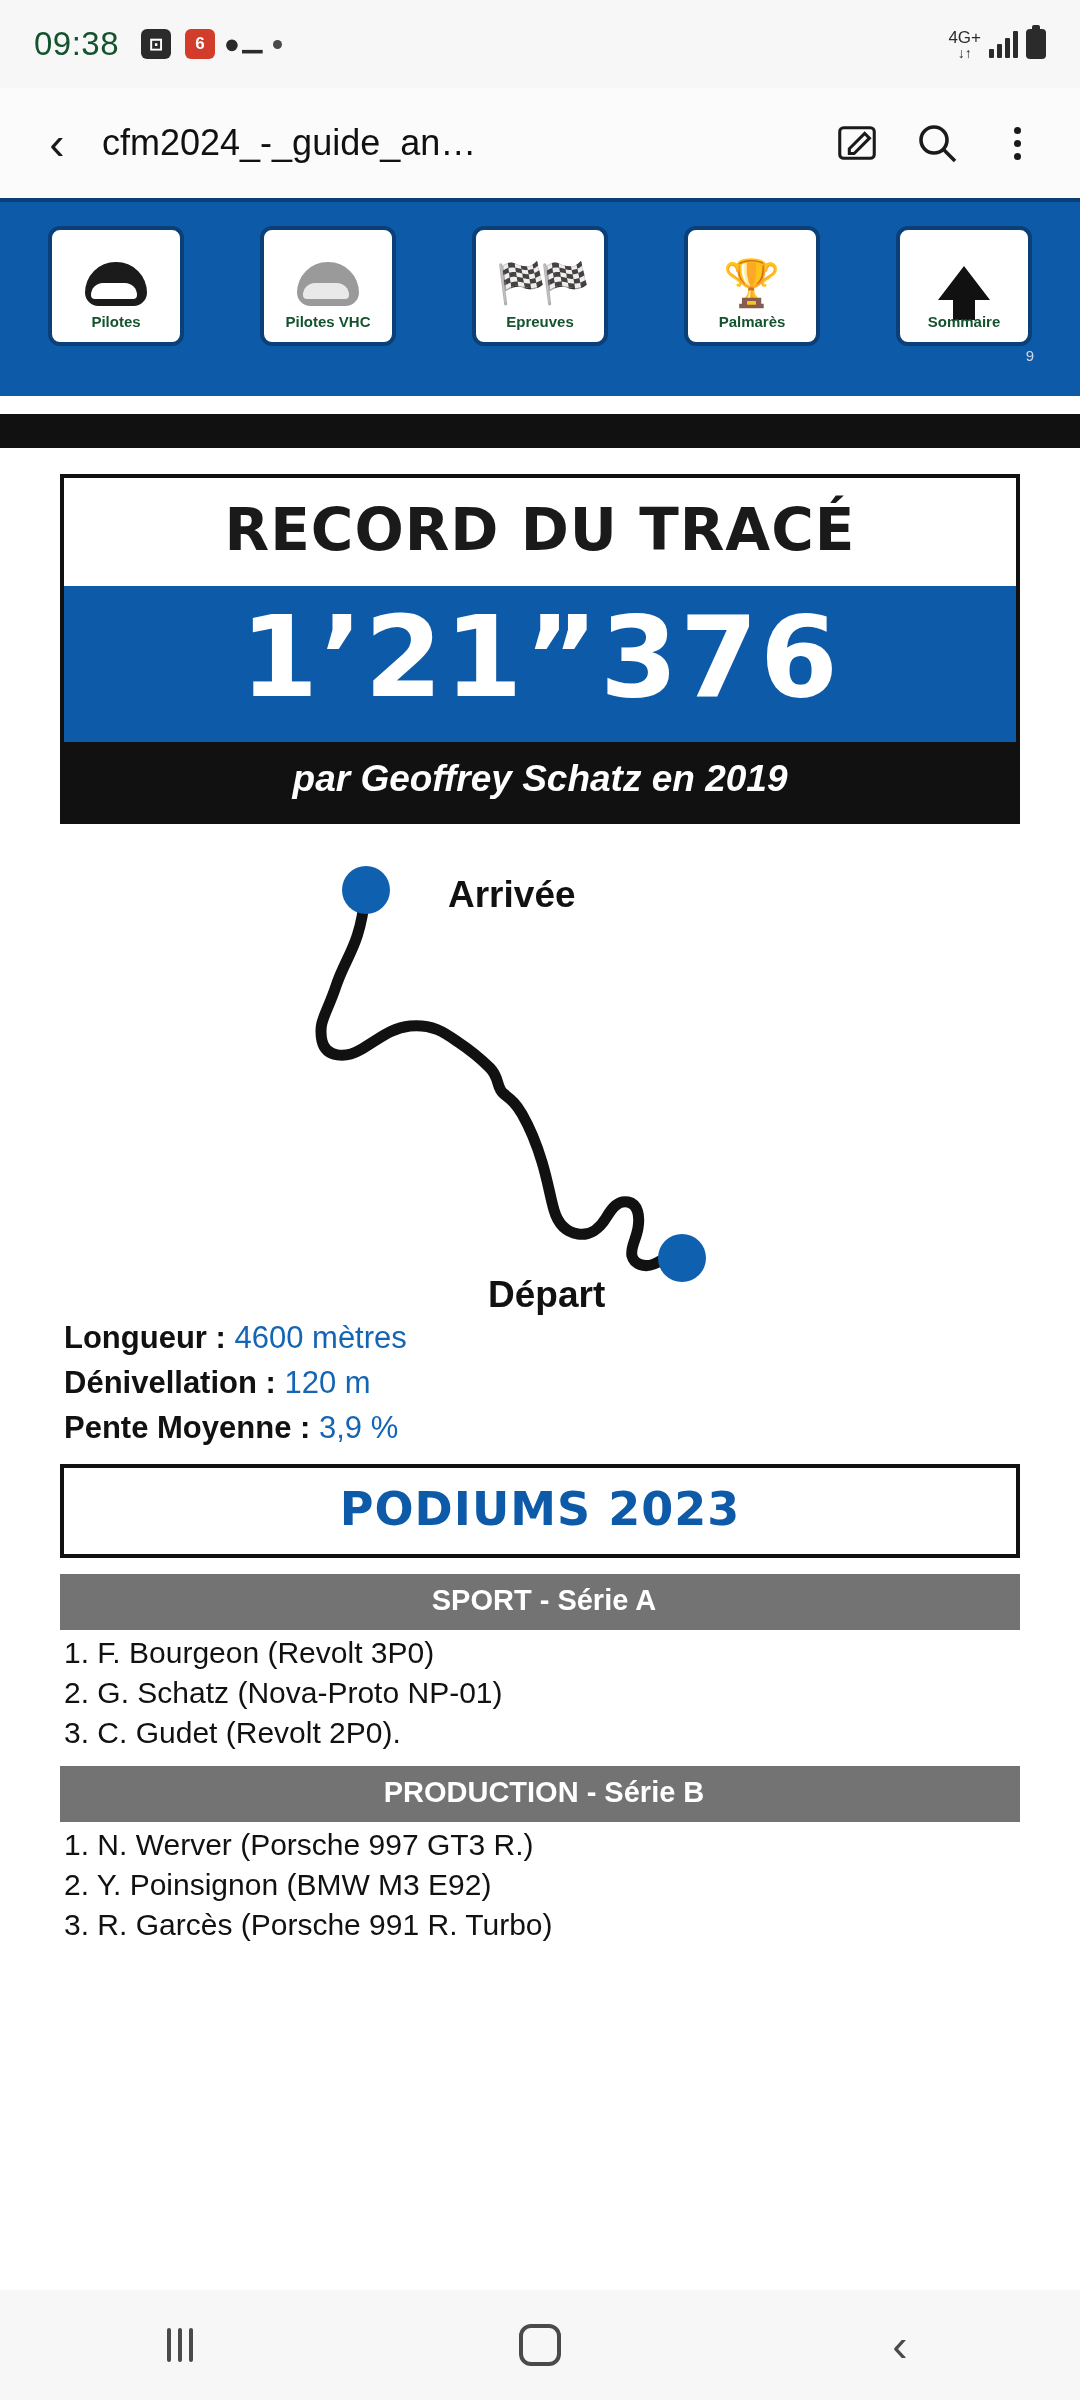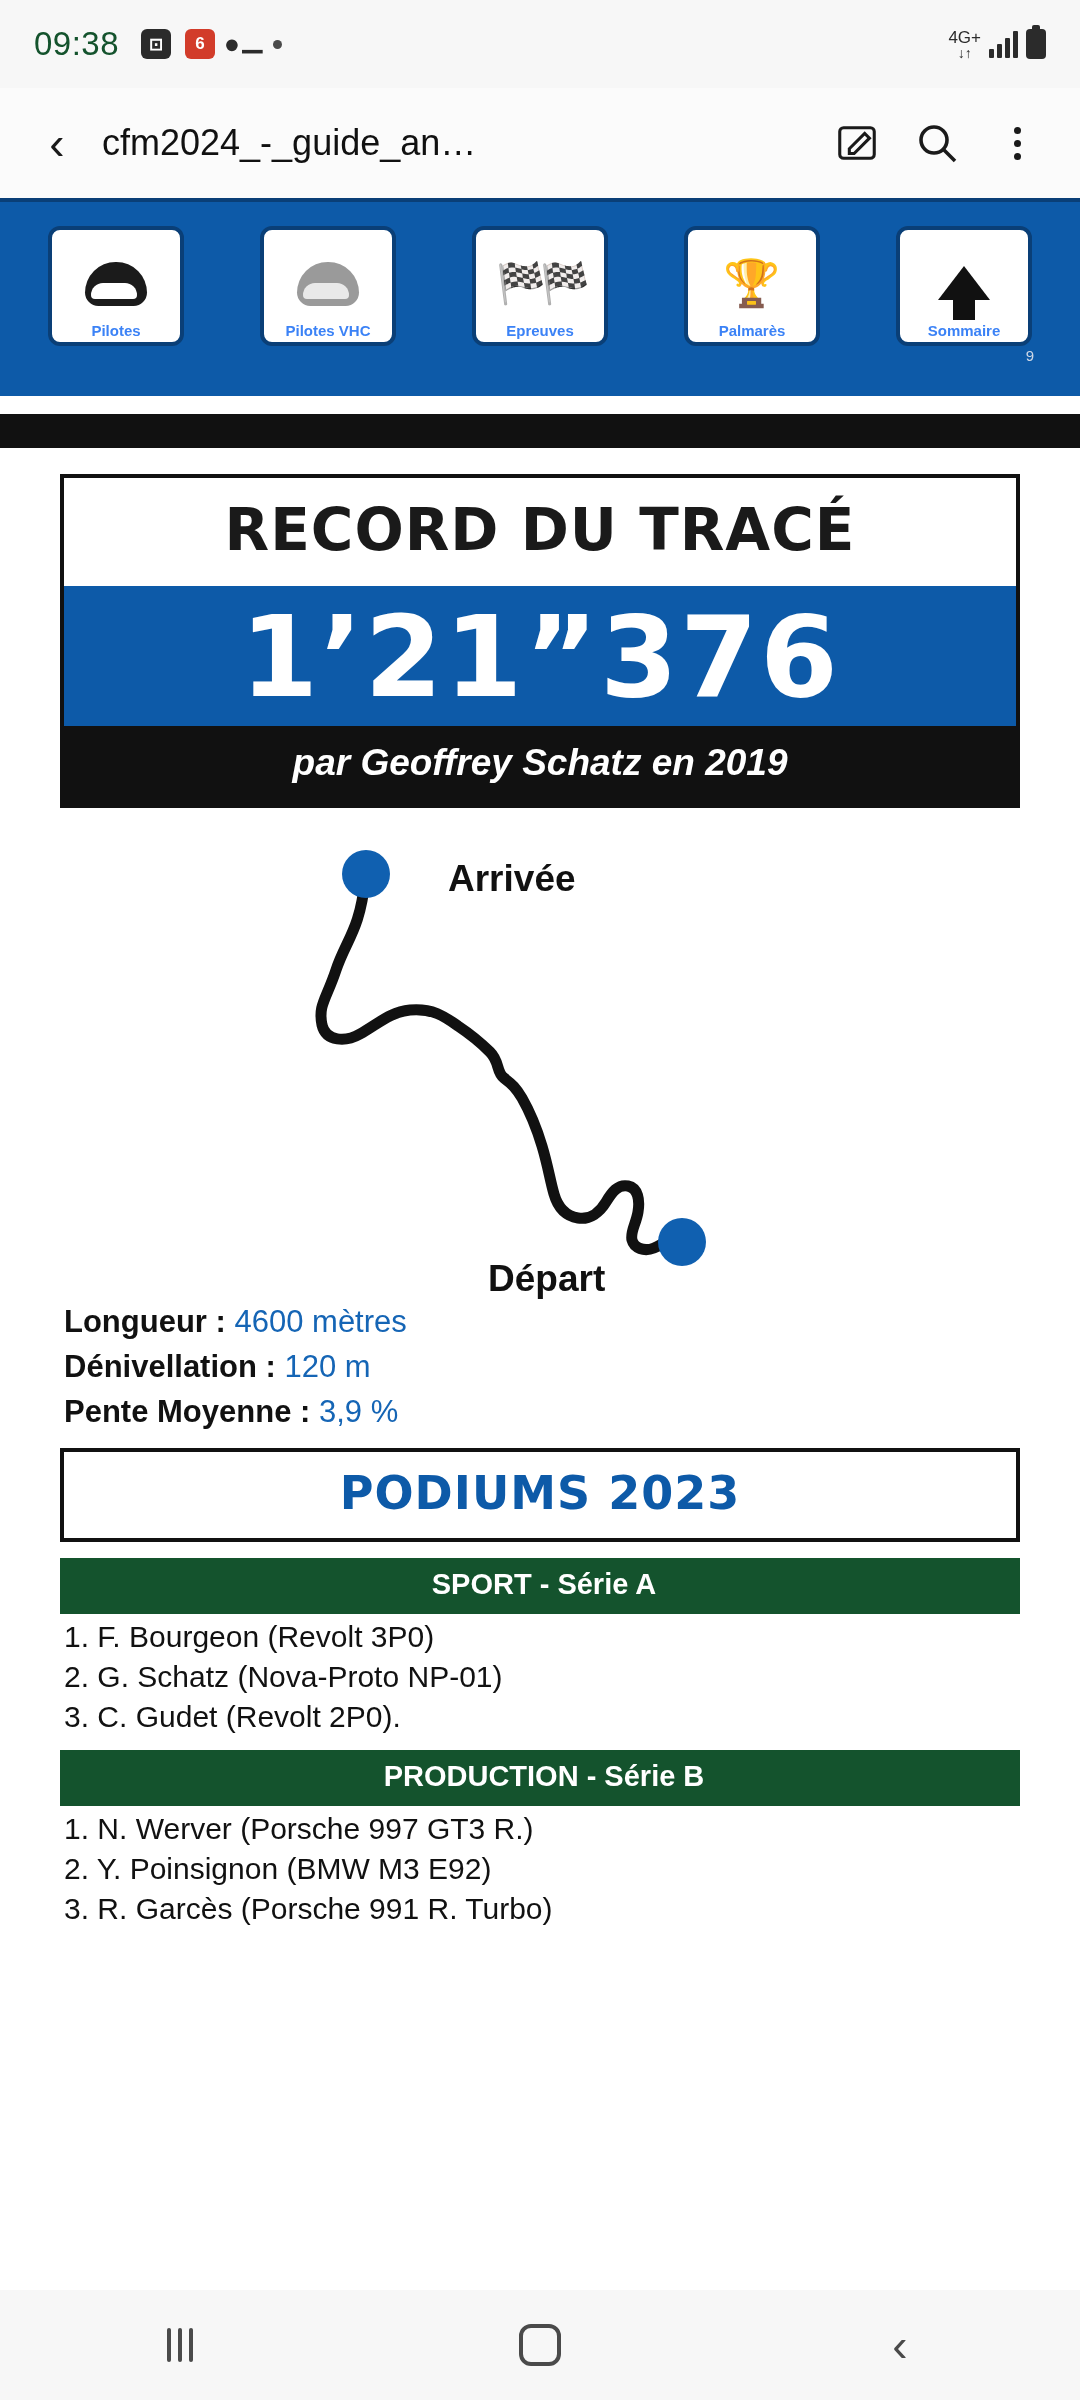--- a/index.html
+++ b/index.html
@@ -85,23 +85,23 @@
   .nav-btn {
     width: 136px; height: 120px;
     background: #fff;
     border: 4px solid #0a3f77;
     border-radius: 12px;
     display: flex; flex-direction: column;
     align-items: center; justify-content: center;
     position: relative;
   }
   .nav-btn .cap {
-    position: absolute; bottom: 3px; left:0; right:0;
+    position: absolute; bottom: 12px; left:0; right:0;
     text-align:center;
-    font-size: 15px; font-weight: 700; color:#3b82f6;
+    font-size: 15px; font-weight: 700; color:#14532d;
   }
   .helmet {
     width: 62px; height: 44px;
     background: #1b1b1b;
     border-radius: 32px 32px 14px 14px;
     position: relative; margin-top: -4px;
   }
   .helmet:after {
     content:''; position:absolute; left: 6px; bottom: 7px;
     width: 46px; height: 16px; background:#fff;
@@ -135,21 +135,21 @@
   .record-box { border: 4px solid #111; }
   .record-title {
     background:#fff; text-align:center;
     font-family: "DejaVu Sans", sans-serif;
     font-weight: 700; font-size: 58px; letter-spacing: 1px;
     color:#1a1a1a; padding: 18px 0 22px 0;
   }
   .record-time {
     background:#0d5aa8; color:#fff; text-align:center;
     font-size: 112px; font-weight: 700; letter-spacing: 2px;
-    padding: 6px 0 4px 0;
+    padding: 6px 0 20px 0;
     font-family: "DejaVu Sans", sans-serif;
   }
   .record-author {
     background:#111; color:#fff; text-align:center;
     font-size: 37px; font-weight: 700; font-style: italic;
     padding: 16px 0 20px 0;
   }
 
   .track-map { position: relative; height: 470px; margin-top: 12px; }
   .track-map svg { position:absolute; left: 0; top: 0; }
@@ -166,21 +166,21 @@
     font-weight: 700; font-size: 46px;
     color:#0d5aa8; letter-spacing: 1px;
   }
   .facts { padding: 14px 4px 0 4px; }
   .fact {
     font-size: 31px; color:#111; margin-bottom: 9px; font-weight: 700;
   }
   .fact .v { color:#1565b5; font-weight: 400; }
 
   .sub-band {
-    background:#14532d; color:#fff; text-align:center;
+    background:#737373; color:#fff; text-align:center;
     font-size: 29px; font-weight: 700;
     padding: 10px 0 13px 8px; margin-top: 16px;
   }
   .result-line { font-size: 30px; color:#111; padding: 6px 4px 0 4px; }
 
   
   .sys-nav {
     position:absolute; bottom:0; left:0;
     height: 110px; width: 100%;
     background:#f7f7f7;

